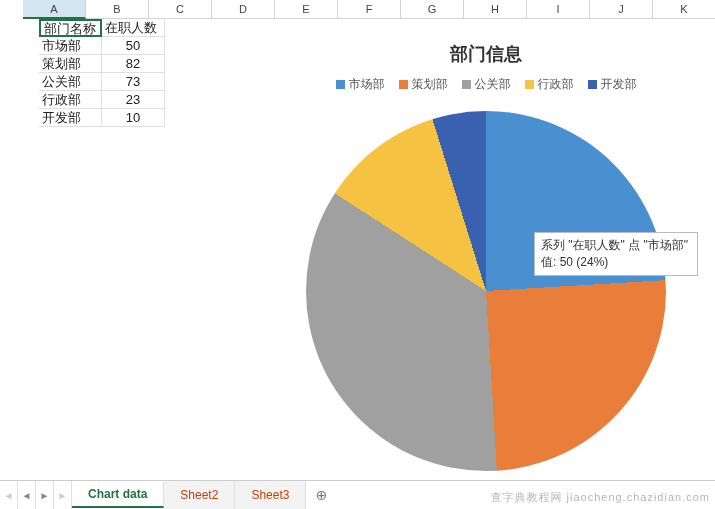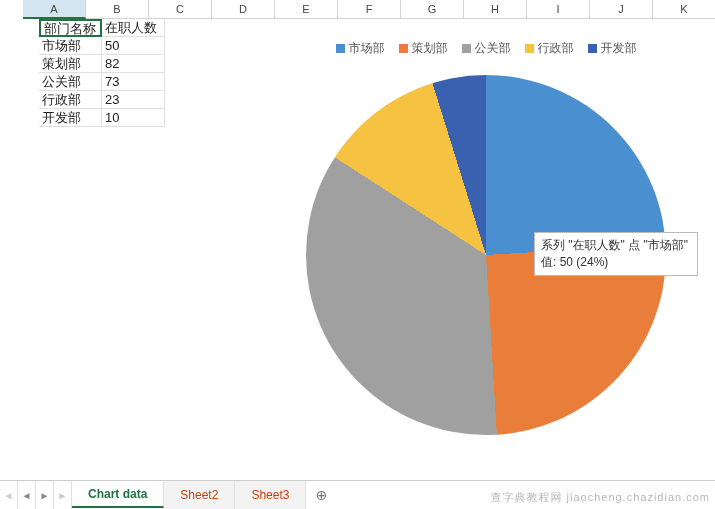--- a/index.html
+++ b/index.html
@@ -5,21 +5,21 @@
     * { box-sizing: border-box; margin: 0; padding: 0; }
     html, body { width: 715px; height: 509px; font-family: "Microsoft YaHei", "SimSun", Arial, sans-serif; font-size: 12px; background: #fff; overflow: hidden; position: relative; }
     .grid { position: absolute; top: 0; left: 0; width: 715px; height: 480px; }
     .colheaders { position: absolute; top: 0; left: 23px; height: 19px; display: flex; background: #fff; border-bottom: 1px solid #d4d4d4; z-index: 5; }
     .ch { width: 63px; height: 19px; border-right: 1px solid #d4d4d4; text-align: center; line-height: 19px; color: #444; font-size: 11px; }
     .ch.sel { background: #d3e5f0; border-bottom: 2px solid #217346; }
     .cells { position: absolute; top: 19px; left: 23px; }
     .row { display: flex; height: 18px; padding-left: 16px; }
     .cell { width: 63px; height: 18px; border-right: 1px solid #e0e0e0; border-bottom: 1px solid #e0e0e0; padding: 0 3px; line-height: 17px; font-size: 13px; color: #222; white-space: nowrap; }
     .cell.sel { border: 2px solid #217346; line-height: 15px; }
-    .cell.num { text-align: left; }
+    .cell.num { text-align: center; }
     .chart { position: absolute; top: 30px; left: 276px; width: 420px; height: 440px; background: #fff; }
     .chart-title { text-align: center; font-size: 18px; font-weight: bold; color: #333; margin-top: 12px; }
     .legend { display: flex; justify-content: center; gap: 14px; margin-top: 10px; font-size: 12px; color: #555; }
     .leg-item { display: flex; align-items: center; gap: 4px; }
     .swatch { width: 9px; height: 9px; }
     .pie-wrap { position: relative; width: 360px; height: 360px; margin: 18px auto 0; }
     .pie { width: 360px; height: 360px; border-radius: 50%; }
     .tooltip { position: absolute; top: 232px; left: 534px; width: 164px; background: #fff; border: 1px solid #bbb; padding: 4px 6px; font-size: 12px; color: #333; line-height: 1.4; z-index: 20; }
     .tablabs { position: absolute; bottom: 0; left: 0; width: 715px; height: 29px; background: #fff; border-top: 1px solid #ccc; display: flex; align-items: center; }
     .tab-nav { width: 18px; height: 28px; display: flex; align-items: center; justify-content: center; color: #888; font-size: 10px; border-right: 1px solid #e0e0e0; }
@@ -69,20 +69,21 @@
         <div class="cell num">23</div>
       </div>
     <div class="row">
         <div class="cell">开发部</div>
         <div class="cell num">10</div>
       </div>
   </div>
 </div>
 
 <div class="chart">
+  <div class="chart-title">部门信息</div>
   <div class="legend">
     <div class="leg-item">
         <span class="swatch" style="background:#4A8FD0"></span>
         <span>市场部</span>
       </div>
     <div class="leg-item">
         <span class="swatch" style="background:#E97E3A"></span>
         <span>策划部</span>
       </div>
     <div class="leg-item">

